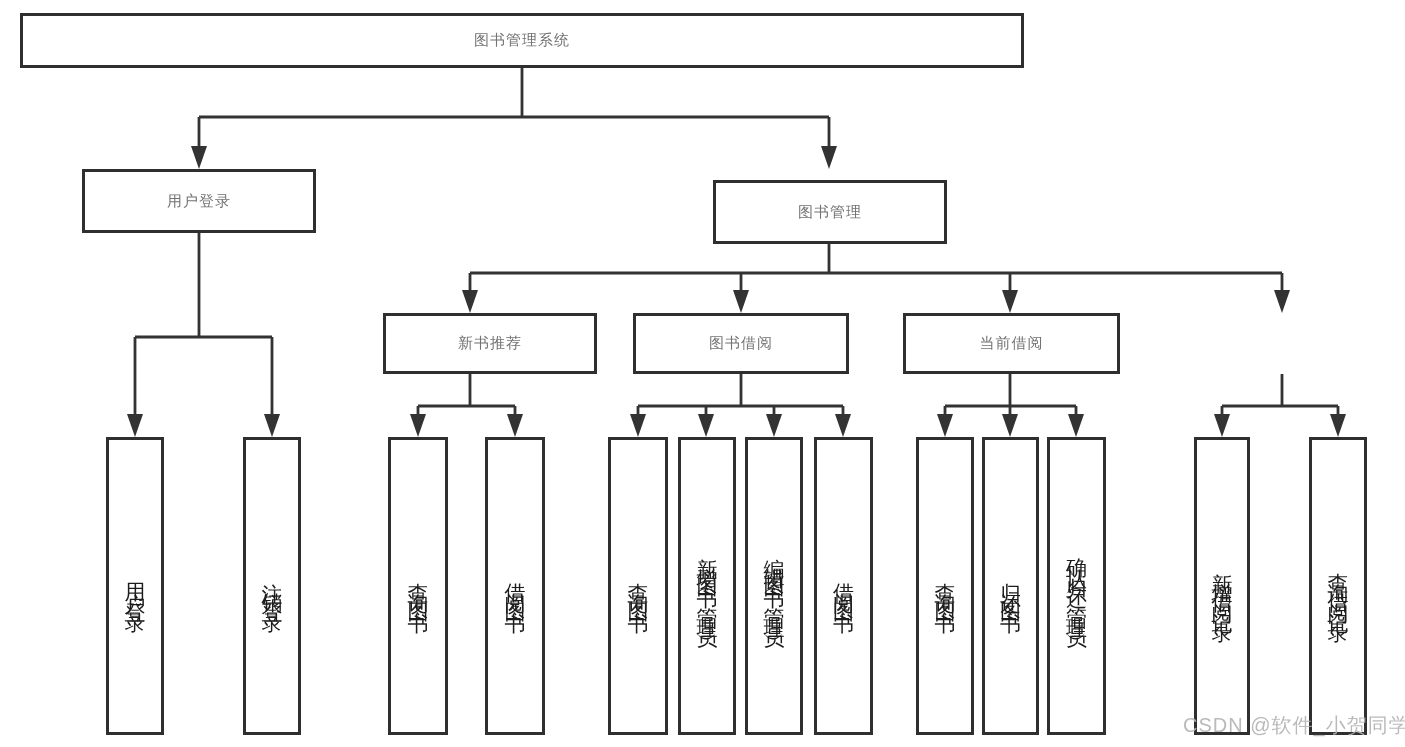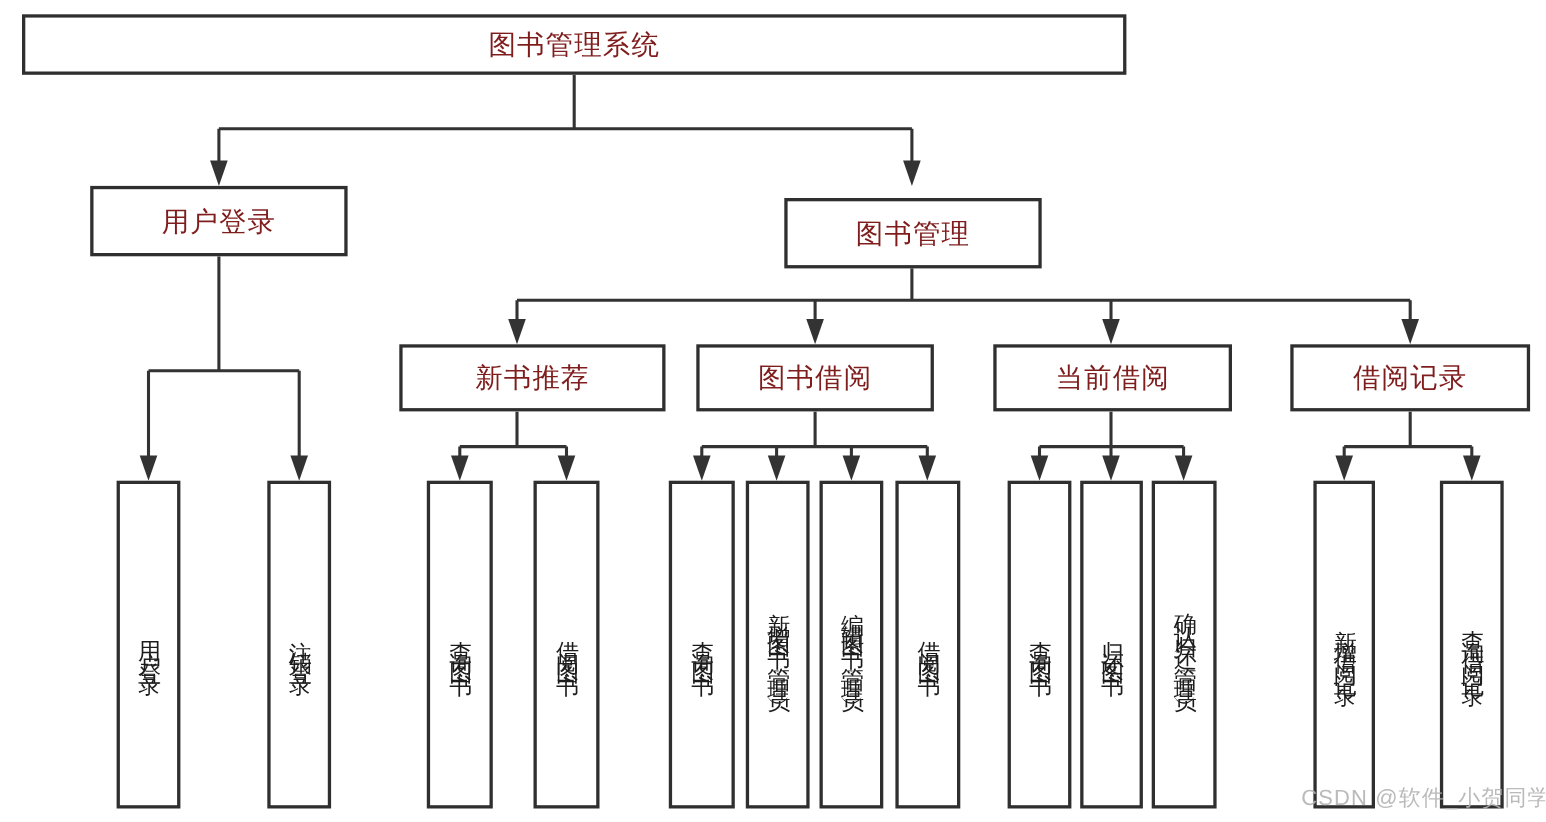--- a/index.html
+++ b/index.html
@@ -19,37 +19,37 @@
   .box {
     position: absolute;
     box-sizing: border-box;
     border: 3px solid #2f2f2f;
     background: #ffffff;
     display: flex;
     align-items: center;
     justify-content: center;
   }
   .h-label {
-    font-size: 25px;
-    color: #7f1d1d;
+    font-size: 15px;
+    color: #737373;
     letter-spacing: 1px;
     white-space: nowrap;
   }
   .v-label {
     writing-mode: vertical-rl;
     font-size: 21px;
     color: #1c1c1c;
     letter-spacing: 10px;
     white-space: nowrap;
   }
   .root-box   { left: 20px;  top: 13px;  width: 1004px; height: 55px; }
   .box-user-login { left: 82px;  top: 169px; width: 234px; height: 64px; }
   .box-book-mgmt  { left: 713px; top: 180px; width: 234px; height: 64px; }
   .mid { top: 313px; height: 61px; }
-  .box-new-rec    { left: 363px;  width: 242px; }
+  .box-new-rec    { left: 383px;  width: 214px; }
   .box-borrow     { left: 633px;  width: 216px; }
   .box-current    { left: 903px;  width: 217px; }
   .box-records    { left: 1173px; width: 218px; }
   .leaf { top: 437px; height: 298px; }
   .leaf-0  { left: 106px;  width: 58px; }
   .leaf-1  { left: 243px;  width: 58px; }
   .leaf-2  { left: 388px;  width: 60px; }
   .leaf-3  { left: 485px;  width: 60px; }
   .leaf-4  { left: 608px;  width: 60px; }
   .leaf-5  { left: 678px;  width: 58px; }
@@ -123,23 +123,20 @@
 
   <div class="box mid box-new-rec">
     <span class="h-label">新书推荐</span>
   </div>
   <div class="box mid box-current">
     <span class="h-label">当前借阅</span>
   </div>
   <div class="box mid box-borrow">
     <span class="h-label">图书借阅</span>
   </div>
-  <div class="box mid box-records">
-    <span class="h-label">借阅记录</span>
-  </div>
 
   <div class="box leaf leaf-0">
     <span class="v-label">用户登录</span>
   </div>
   <div class="box leaf leaf-1">
     <span class="v-label">注销登录</span>
   </div>
 
   <div class="box leaf leaf-2">
     <span class="v-label">查询图书</span>

